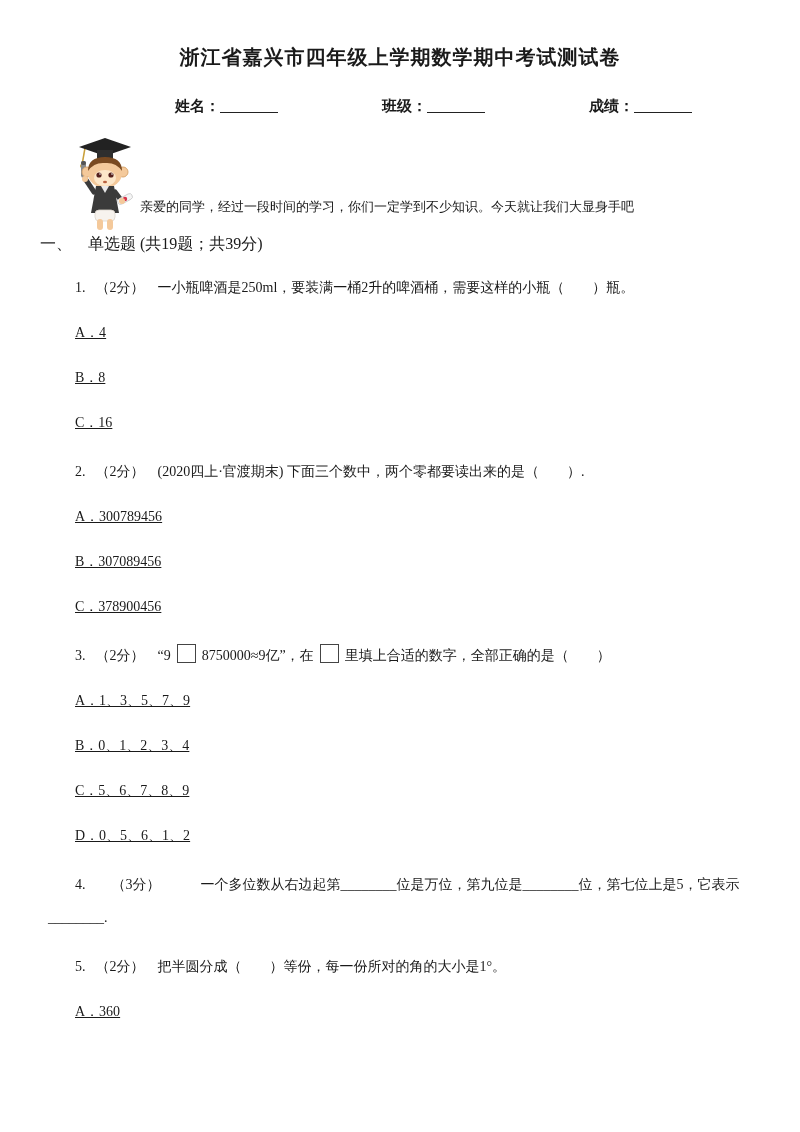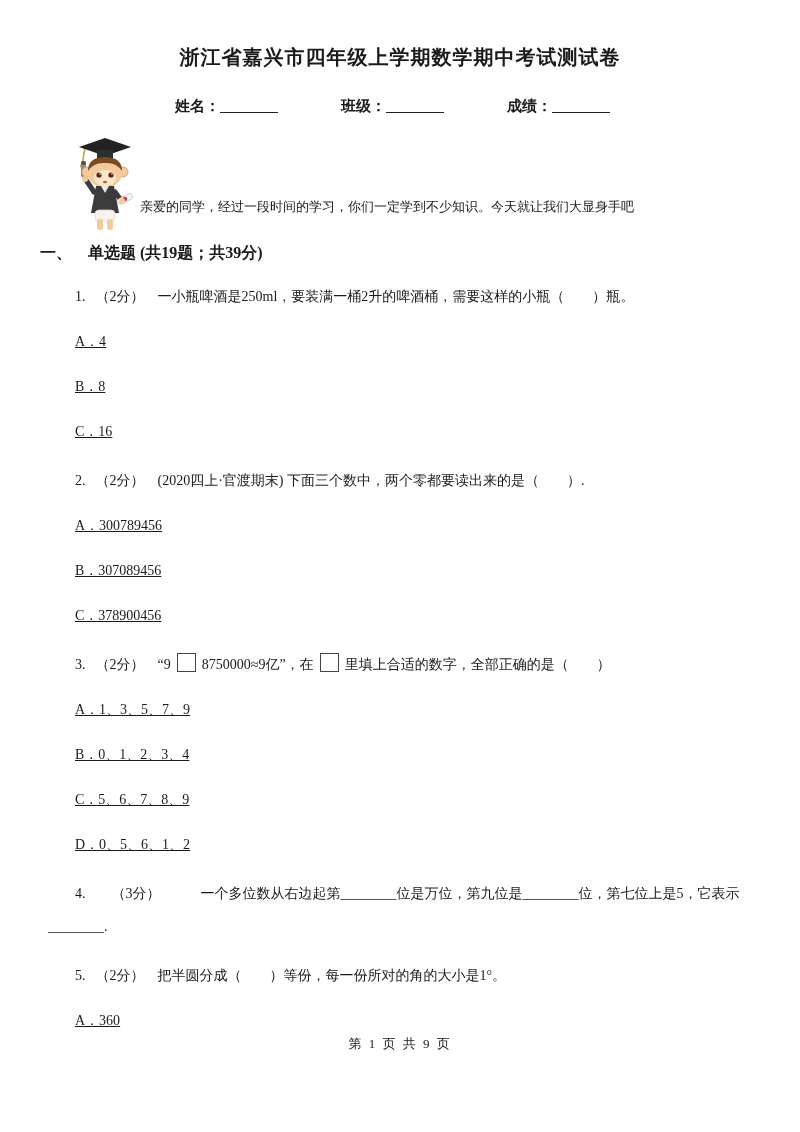--- a/index.html
+++ b/index.html
@@ -14,21 +14,21 @@
   .doc-title{
     padding-top:44px;
     text-align:center;
     font-size:20px;
     font-weight:700;
     letter-spacing:1px;
   }
   .info-row{
     display:flex;
     margin:26px 0 0 175px;
-    gap:63px;
+    gap:104px;
     font-size:15px;
     font-weight:600;
   }
   .info-field{white-space:nowrap;}
   .uline{
     display:inline-block;
     width:58px;height:14px;
     border-bottom:1.5px solid #222;
     vertical-align:-2px;
   }
@@ -36,23 +36,23 @@
     position:absolute;
     left:74px;top:136px;
     width:62px;height:96px;
   }
   .welcome{
     margin:80px 58px 0 140px;
     font-size:13px;
     line-height:21px;
   }
   .section-head{
-    margin:26px 0 0 40px;
+    margin:17px 0 0 40px;
     font-size:16px;
-    font-weight:700;
+    font-weight:400;
   }
   .section-head .sec-index{margin-right:16px;}
   .qa{
     margin:0 58px 0 75px;
     font-size:14px;
   }
   .q{margin-top:16px;line-height:33px;}
   .q .num{margin-right:10px;}
   .q .score{margin-right:13px;}
   .q4{
@@ -165,15 +165,14 @@
       <span class="num">4.</span><span class="score">（3分）</span><span>一个多位数从右边起第________位是万位，第九位是________位，第七位上是5，它表示________.</span>
     </div>
 
     <div class="q">
       <span class="num">5.</span><span class="score">（2分）</span><span>把半圆分成（　　）等份，每一份所对的角的大小是1°。</span>
     </div>
     <div class="opt">A．360</div>
 
   </div>
 
-  <div class="footer">第 1 页 共 9 页</div>
 
 </div>
 
 </body></html>

